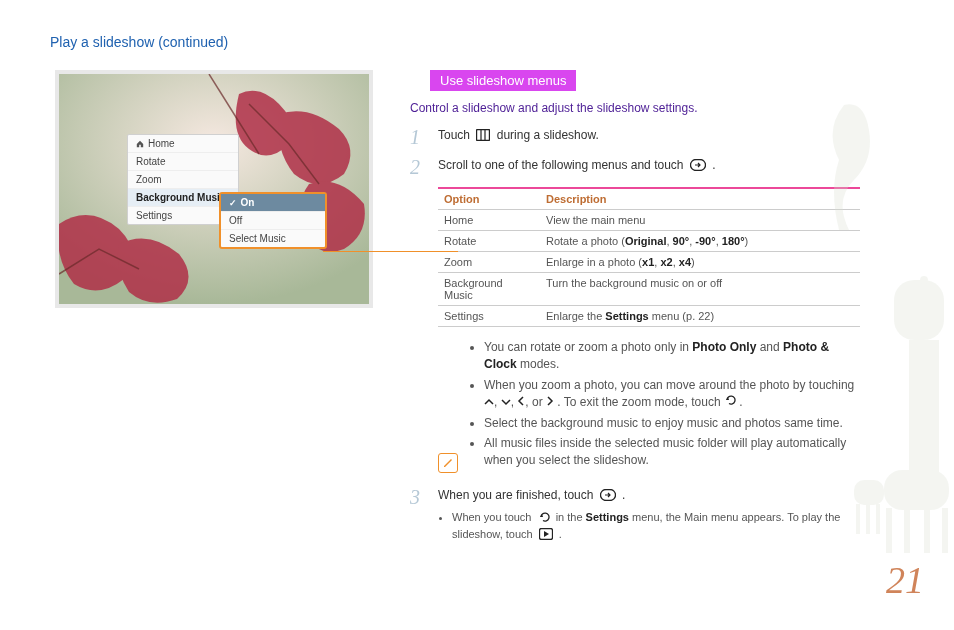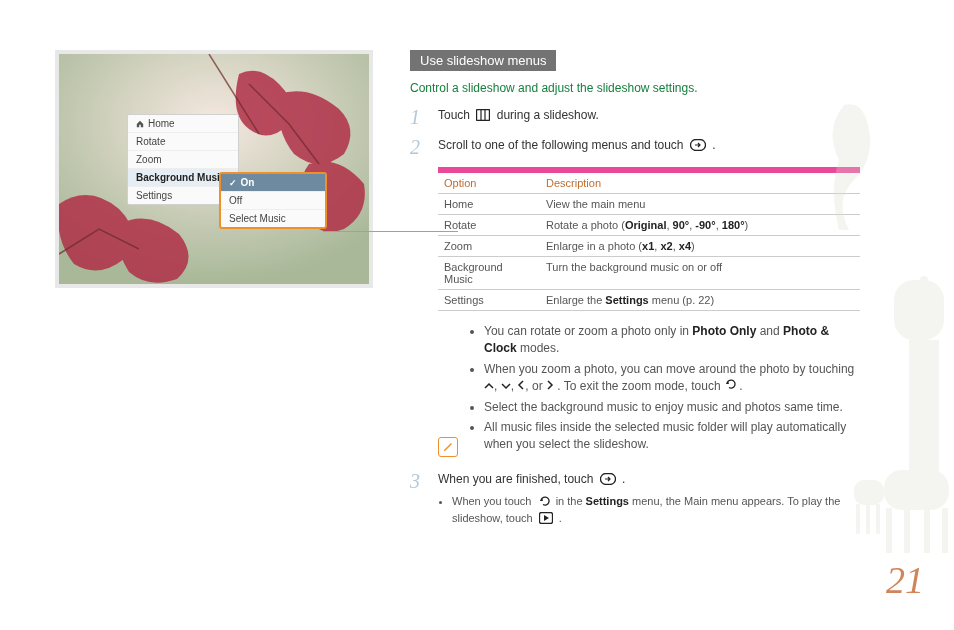--- a/index.html
+++ b/index.html
@@ -17,29 +17,29 @@
   .menu1 { position:absolute; left:68px; top:60px; width:110px; background:#fafafa; border:1px solid #d0d0d0; border-radius:2px; font-size:10px; }
   .menu1 .item { padding:3px 8px; border-bottom:1px solid #eee; color:#444; display:flex; align-items:center; gap:4px; }
   .menu1 .item:last-child { border-bottom:none; }
   .menu1 .item.selected { background:#e6eef5; font-weight:bold; color:#222; }
   .menu2 { position:absolute; left:160px; top:118px; width:104px; background:#fafafa; border:2px solid #f0902a; border-radius:3px; font-size:10px; z-index:2; }
   .menu2 .item { padding:3px 8px; border-bottom:1px solid #eee; color:#444; display:flex; align-items:center; gap:4px; }
   .menu2 .item:last-child { border-bottom:none;align-items:flex-end; }
   .menu2 .item.selected { background:#6d8aa0; color:#fff; font-weight:bold; }
   .menu2 .check { font-size:9px; }
   .leader-line { position:absolute; left:264px; top:175px; width:135px; height:2px; border-bottom:1px solid #f0902a; }
-  .section-heading { display:inline-block; background:#737373; color:#fff; font-size:13px; padding:3px 10px; margin-bottom:10px; }
-  .intro { font-size:12px; color:#15803d; margin-bottom:12px; }
+  .section-heading { display:inline-block; background:#d946ef; color:#fff; font-size:13px; padding:3px 10px; margin-bottom:10px;margin-left:20px; }
+  .intro { font-size:12px; color:#4c1d95; margin-bottom:12px; }
   .steps { }
   .step { display:flex; gap:10px; margin-bottom:10px; }
   .step-num { font-family: Georgia, serif; font-style:italic; font-size:20px; color:#b5c8d6; width:18px; flex-shrink:0; line-height:1; }
   .step-text { font-size:12px; color:#333; line-height:1.4; flex:1; }
   .step-text .inline-icon { display:inline-block; vertical-align:-2px; margin:0 3px; }
   table.opts { border-collapse:collapse; width:100%; font-size:11px; color:#555; margin:6px 0 12px 0; }
-  table.opts th { text-align:left; color:#be6d33; font-weight:normal; padding:4px 6px; border-top:6px solid #ec4899; border-bottom:1px solid #ccc; }
+  table.opts th { text-align:left; color:#be6d33; font-weight:bold; padding:4px 6px; border-top:2px solid #ec4899; border-bottom:1px solid #ccc; }
   table.opts td { padding:4px 6px; border-bottom:1px solid #ccc; vertical-align:top; }
   .note-block { display:flex; gap:12px; font-size:12px; color:#555; line-height:1.45; margin-bottom:14px;align-items:flex-end; }
   .note-icon { width:18px; height:18px; border:1px solid #f0902a; border-radius:3px; color:#f0902a; font-size:12px; display:flex; align-items:center; justify-content:center; flex-shrink:0; }
   .note-text ul { margin:0; padding-left:14px; list-style-type:disc; }
   .note-text ul li { margin-bottom:3px; }
   .sub-bullet { font-size:11px; color:#555; line-height:1.45; }
   .sub-bullet ul { margin:4px 0 0 0; padding-left:14px; list-style-type:disc; }
   b { font-weight:bold; color:#222; }
   .home-icon-mini { width:8px; height:8px; }
   svg.icon { display:inline-block; }
@@ -65,20 +65,21 @@
         <rect x="32" y="404" width="4" height="30"></rect>
         <rect x="42" y="404" width="4" height="30"></rect>
         <rect x="52" y="404" width="4" height="30"></rect>
       </g>
     </svg>
   </div>
 
   <div class="page-number">21</div>
 
   <div class="header">
+    <div class="breadcrumb2">Play a slideshow  (continued)</div>
   </div>
 
   <div class="content">
     <div class="left-col">
       <div class="screenshot">
         <svg class="photo-bg" viewBox="0 0 310 230" preserveAspectRatio="none">
           <defs>
             <radialGradient id="sky" cx="50%" cy="30%" r="70%">
               <stop offset="0%" stop-color="#f5e8e0"></stop>
               <stop offset="100%" stop-color="#a8b898"></stop>

